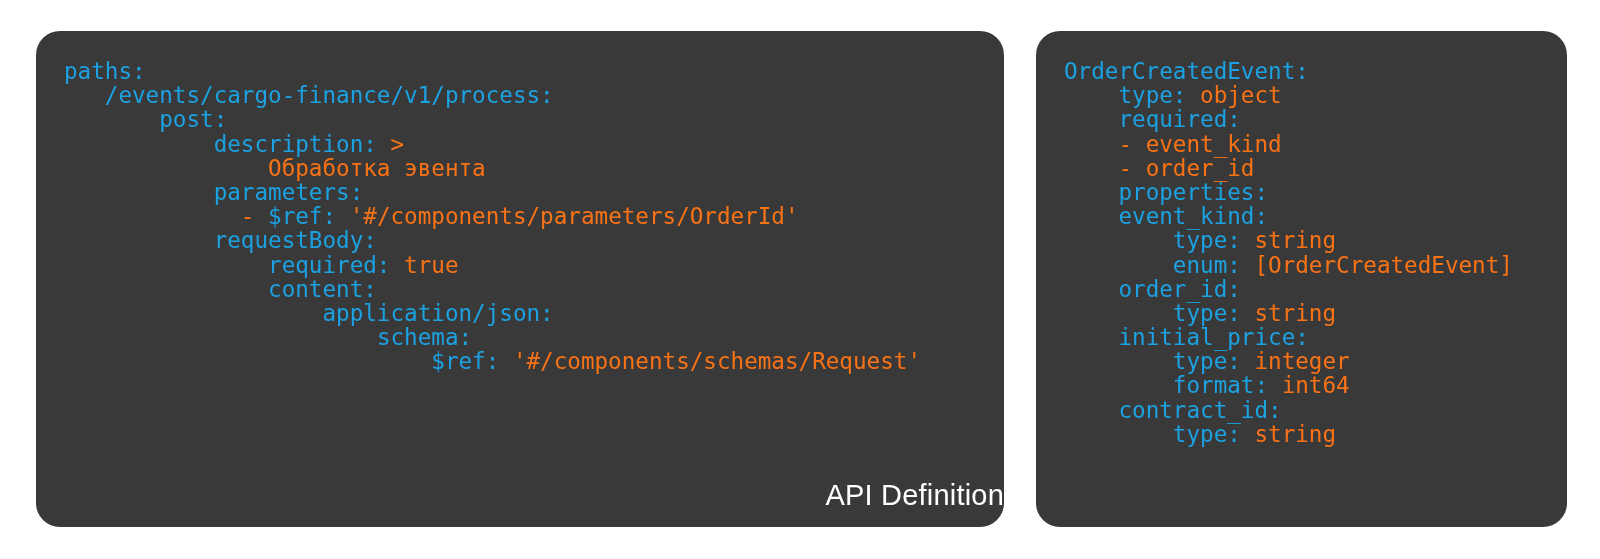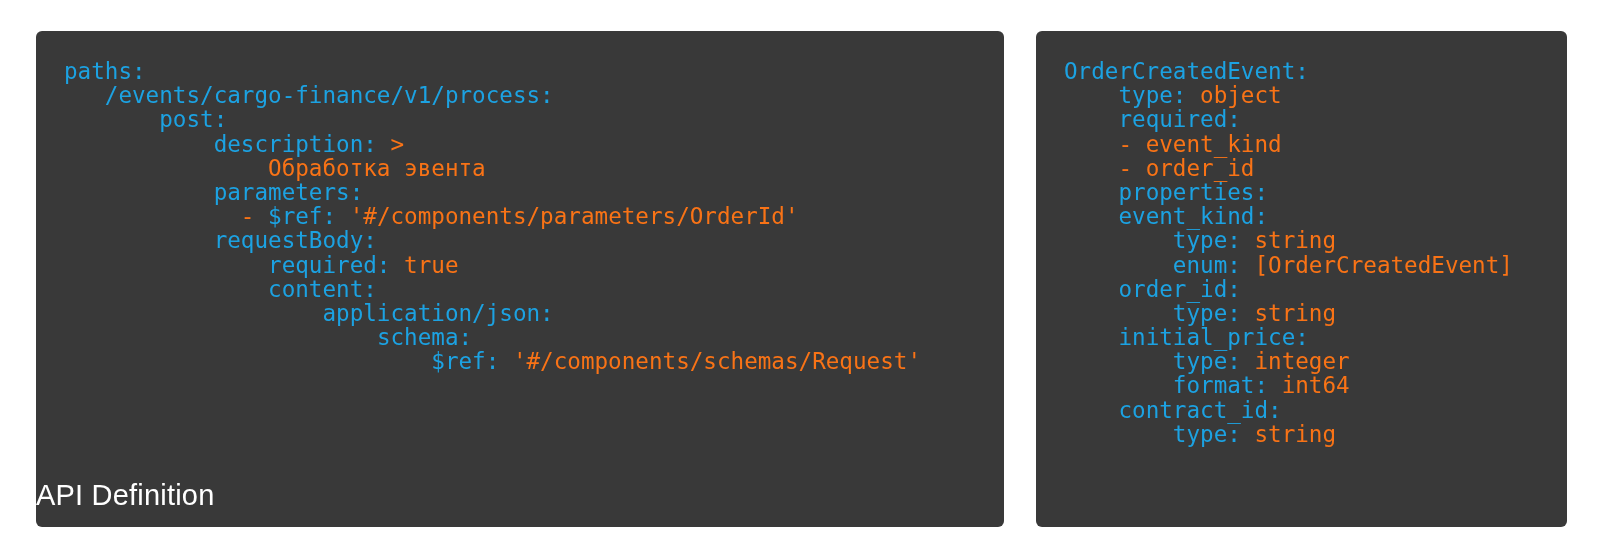--- a/index.html
+++ b/index.html
@@ -17,21 +17,21 @@
 
   .stage {
     position: absolute;
     inset: 0;
     background: #ffffff;
   }
 
   .panel {
     position: absolute;
     background: #393939;
-    border-radius: 6px;
+    border-radius: 24px;
     box-sizing: border-box;
     overflow: hidden;
   }
 
   #panel-left {
     left: 36px;
     top: 31px;
     width: 968px;
     height: 496px;
   }
@@ -63,21 +63,21 @@
   }
 
   .tok-key   { color: #1CA2E2; }
   .tok-val   { color: #f97316; }
 
   .panel-caption {
     position: absolute;
     left: 0;
     right: 0;
     top: 448px;
-    text-align: left;
+    text-align: right;
     color: #ffffff;
     font-family: "Liberation Sans", sans-serif;
     font-size: 29px;
     font-weight: 400;
     letter-spacing: 0.2px;
   }
 </style>
 </head>
 <body>
 

